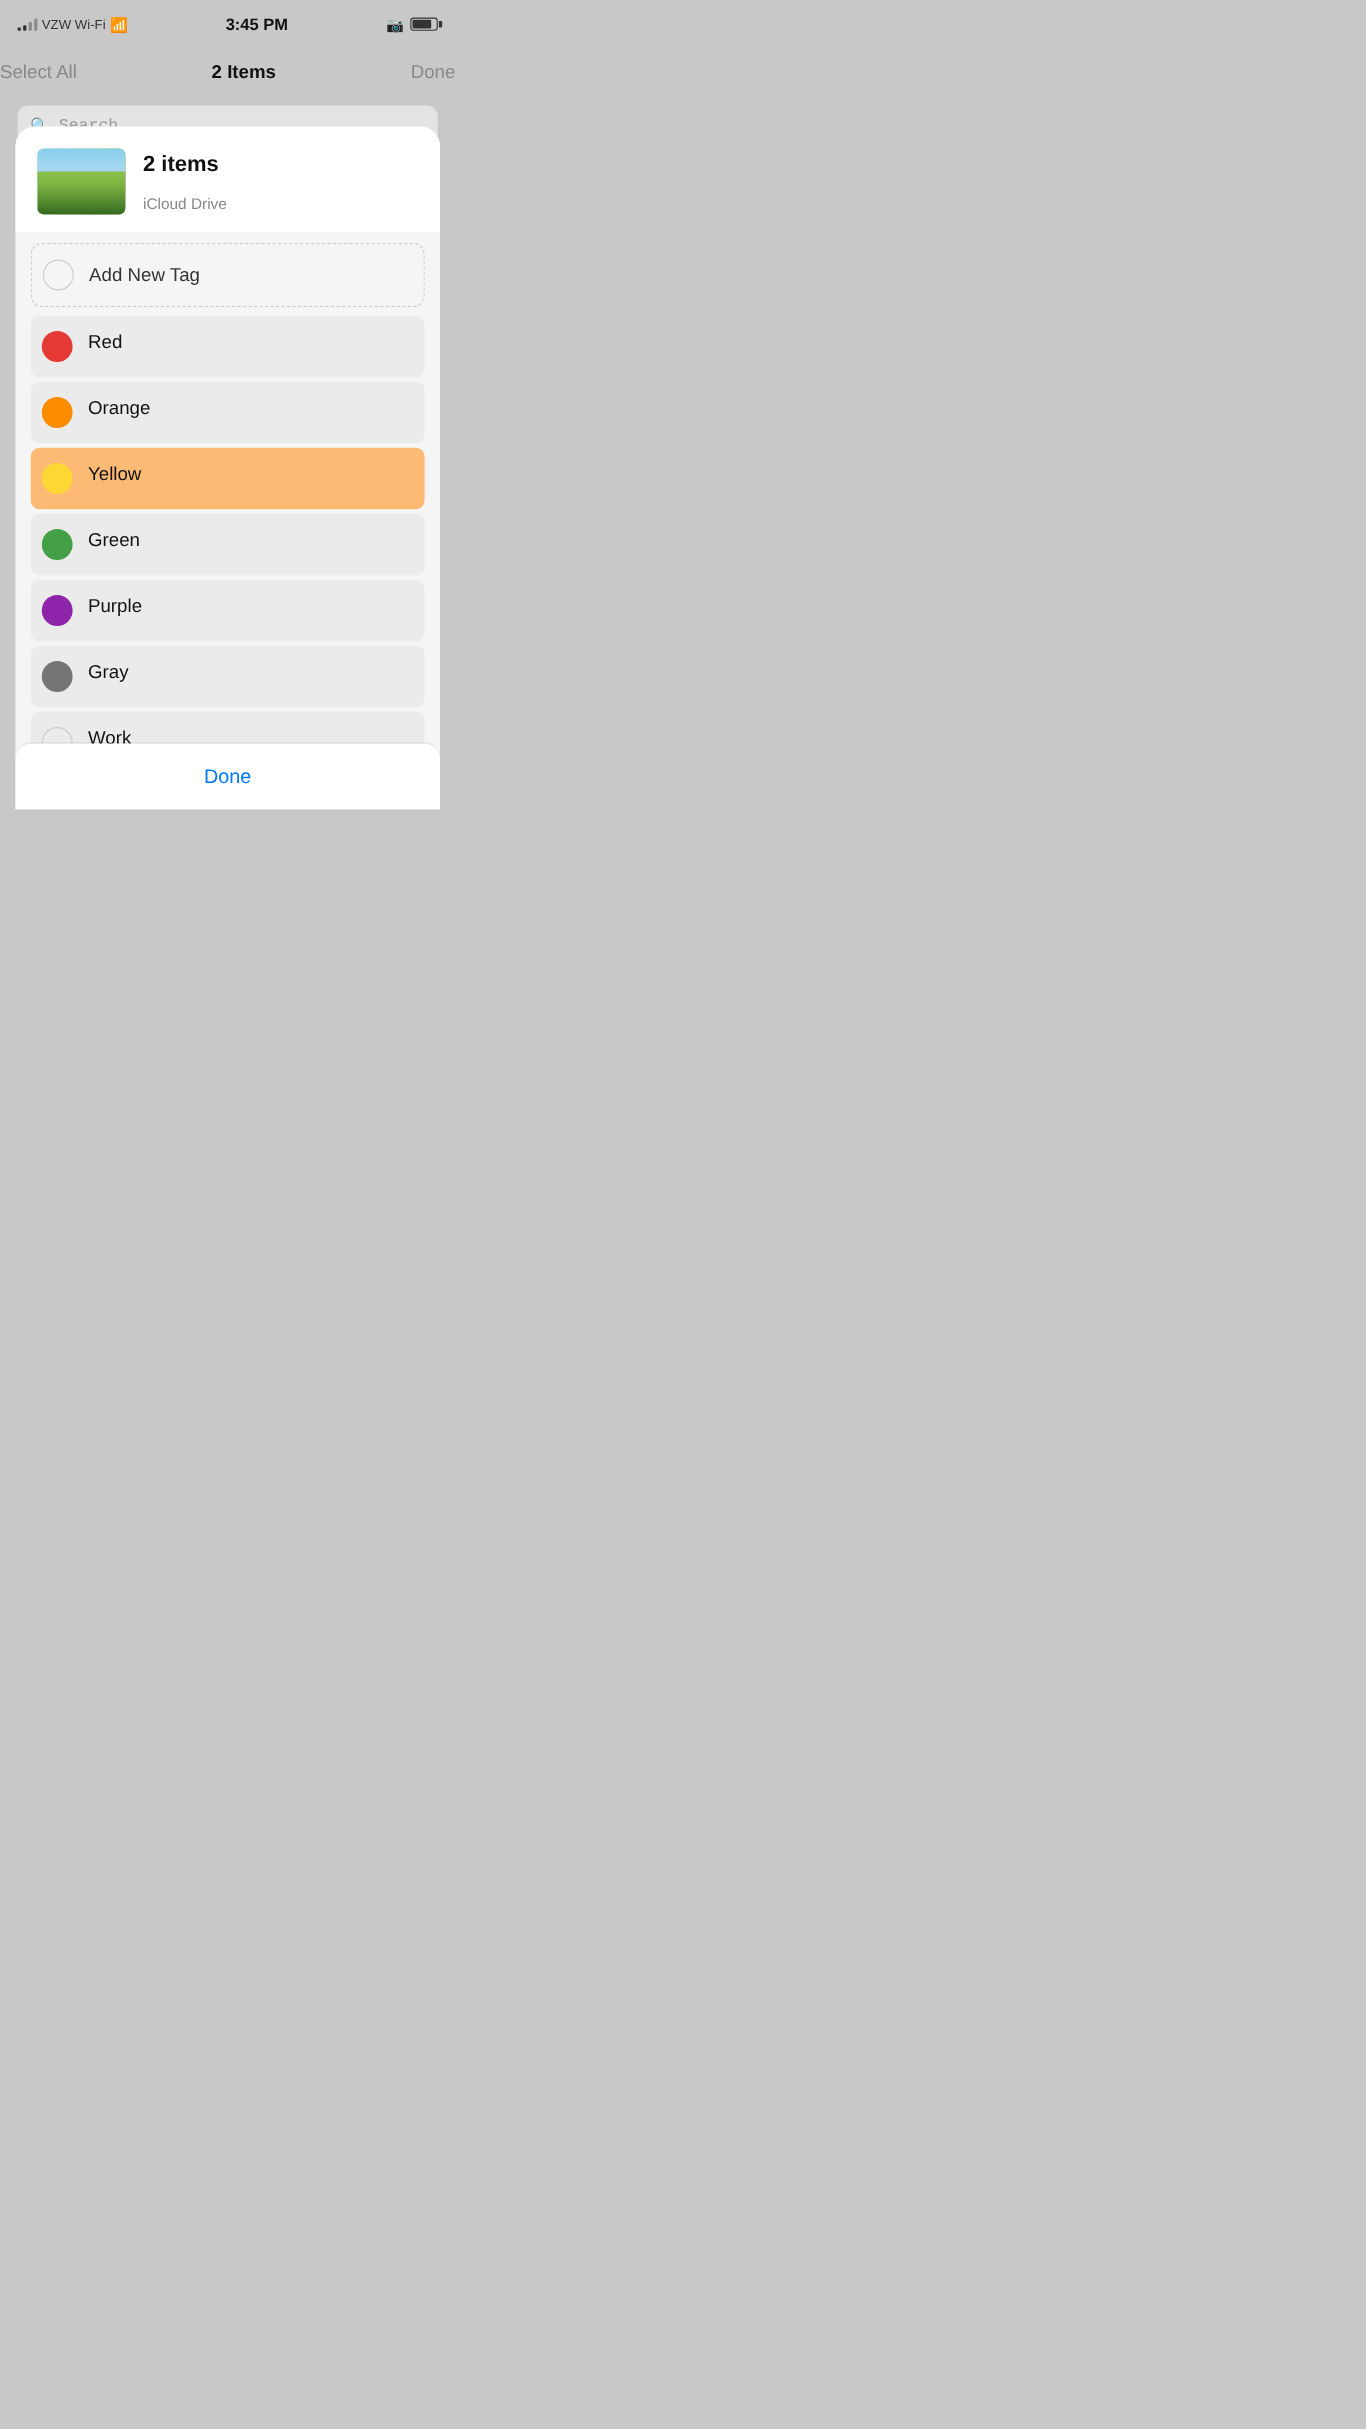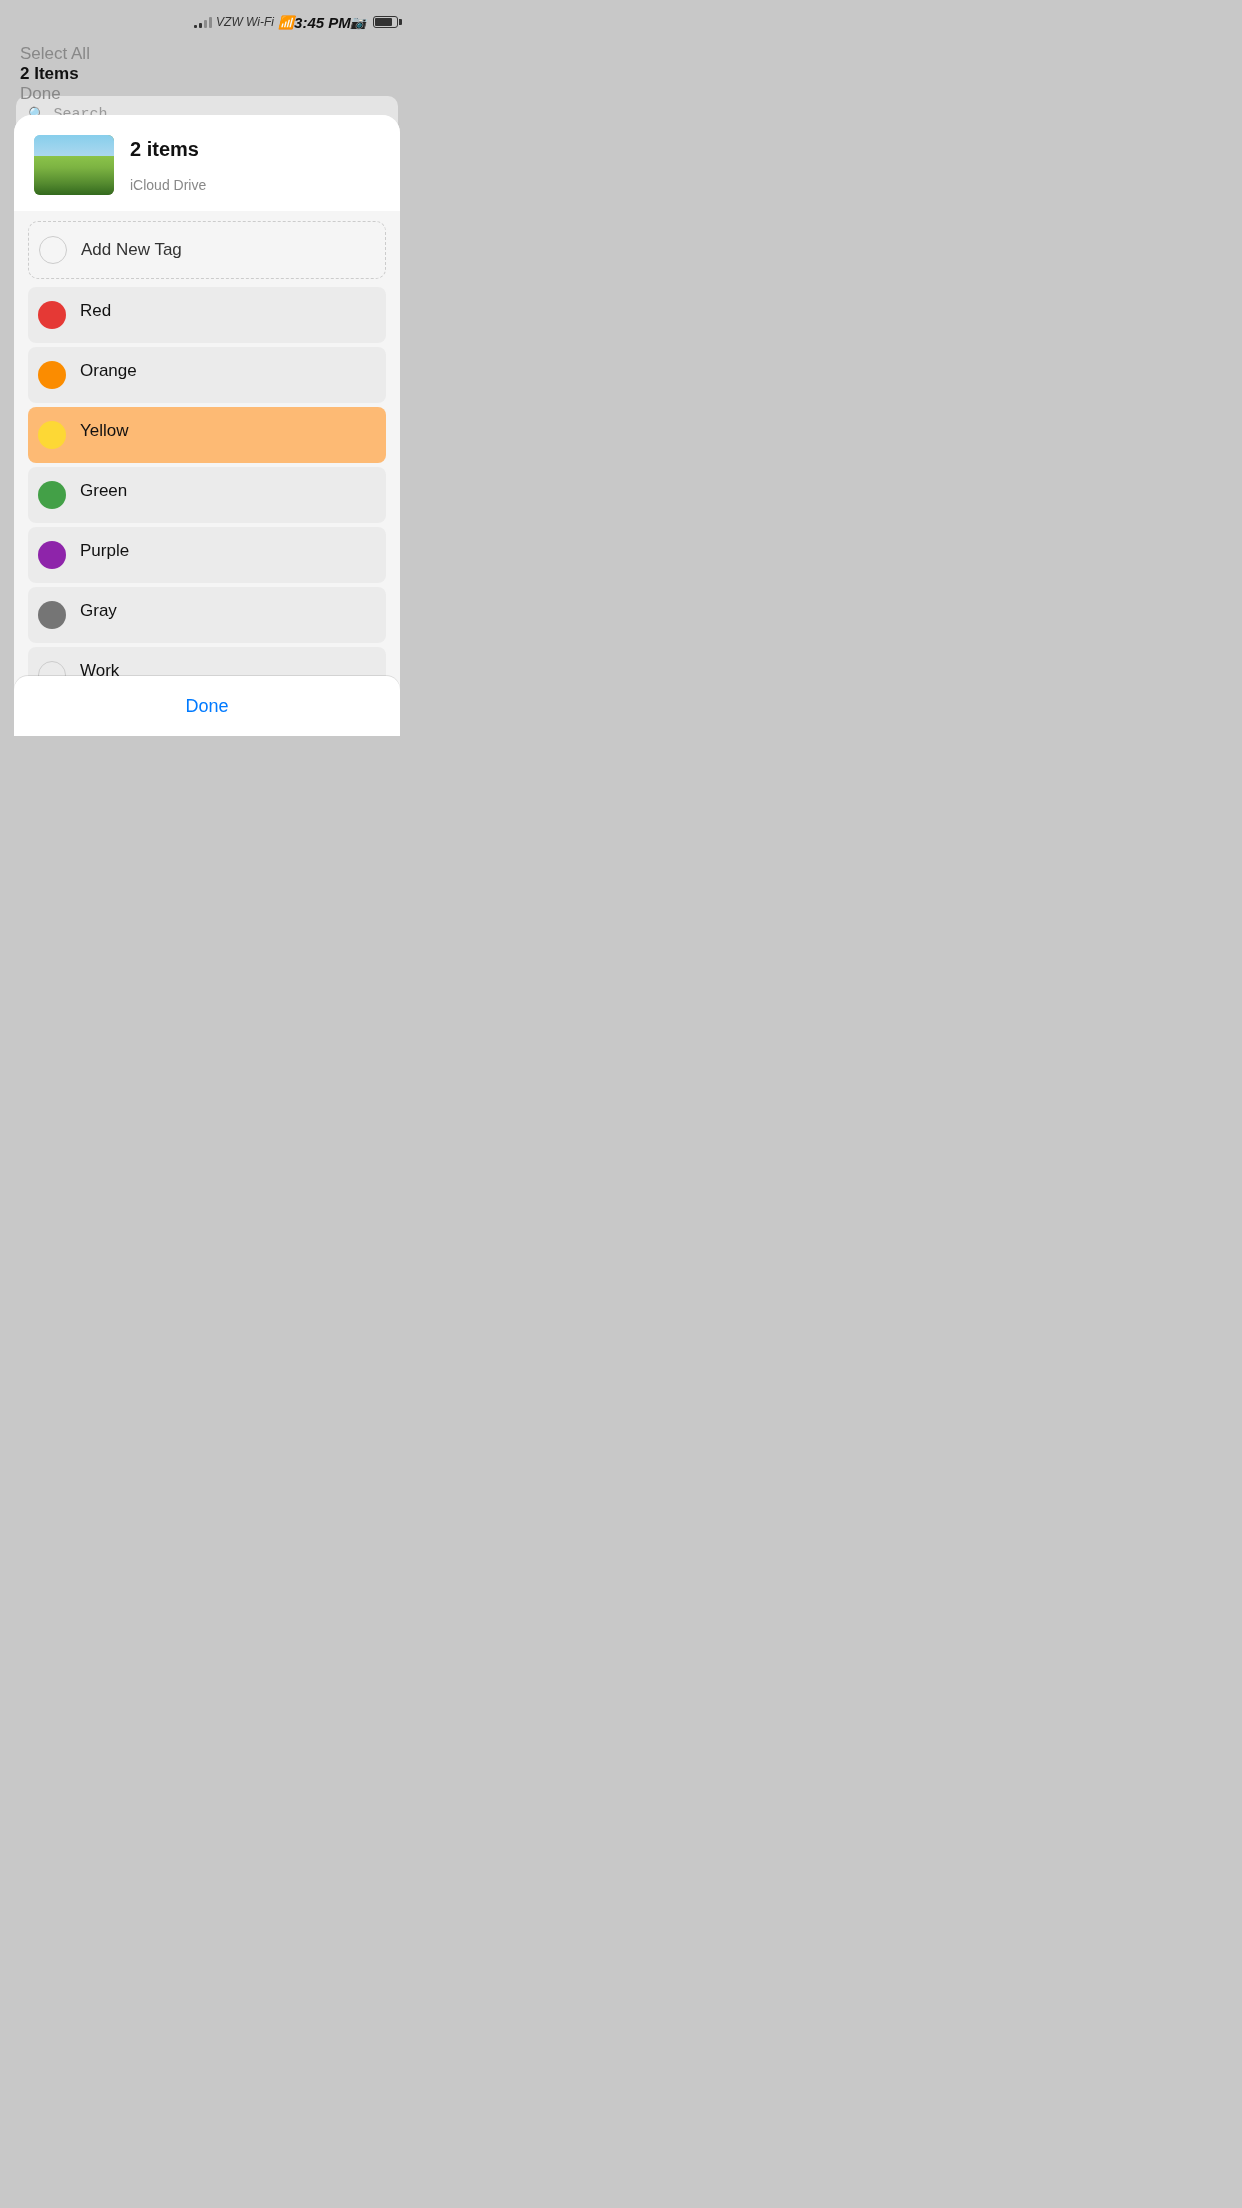--- a/index.html
+++ b/index.html
@@ -12,24 +12,23 @@
       font-family: -apple-system, 'SF Pro Text', 'Helvetica Neue', Arial, sans-serif;
       overflow: hidden;
       position: relative;
     }
 
     
     .status-bar {
       height: 44px;
       display: flex;
       align-items: center;
-      justify-content: flex-end;
+      justify-content: space-between;
       padding: 0 16px;
       background: transparent;
-      font-style: italic;
     }
     .status-left {
       display: flex;
       align-items: center;
       gap: 4px;
       font-size: 12px;
       color: #333;
       font-weight: 500;
     }
     .signal-bars {
@@ -76,24 +75,23 @@
       height: 100%;
       width: 80%;
       background: #333;
       border-radius: 1px;
     }
 
     
     .nav-bar {
       height: 44px;
       display: flex;
-      align-items: flex-start;
+      align-items: center;
       justify-content: space-between;
-      padding: 0 20px;
-      flex-direction: column;
+      padding: 0 0;
     }
     .nav-select-all {
       font-size: 17px;
       color: #888;
     }
     .nav-title {
       font-size: 17px;
       font-weight: 700;
       color: #111;
     }

